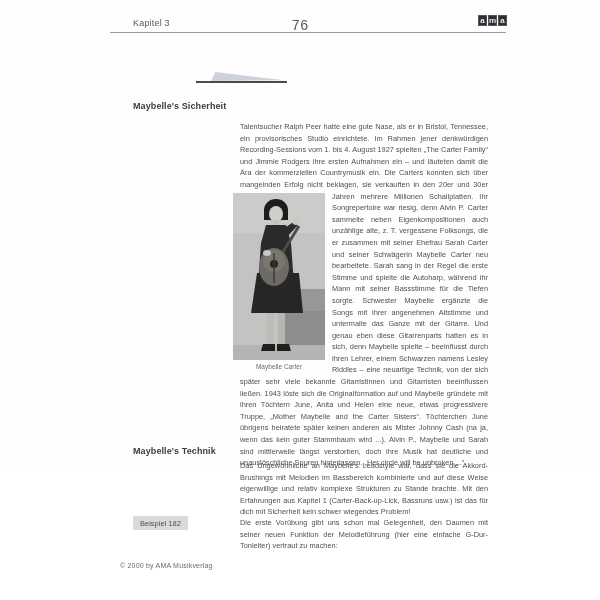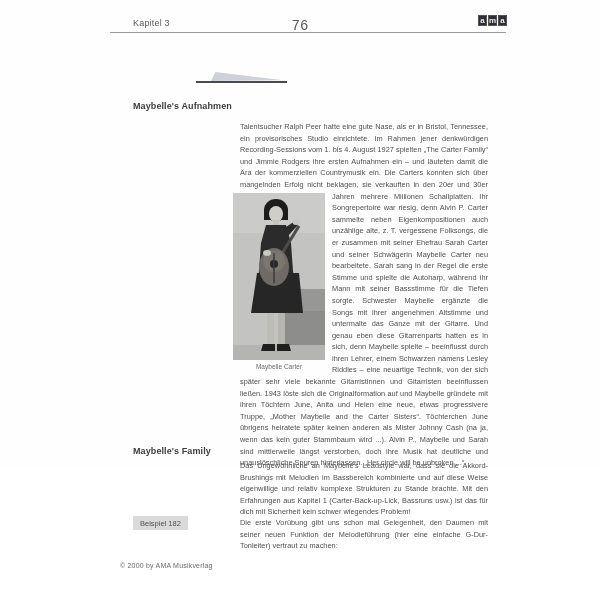--- a/index.html
+++ b/index.html
@@ -105,21 +105,21 @@
   <div class="hdr-logo">
     <span class="block">a</span>
     <span class="block">m</span>
     <span class="block">a</span>
   </div>
   <div class="hdr-rule"></div>
 
   <div class="title-wedge"></div>
   <div class="title-underline"></div>
 
-  <div class="side-heading sec1-heading">Maybelle's Aufnahmen</div>
+  <div class="side-heading sec1-heading">Maybelle's Sicherheit</div>
   <div class="body-col sec1-body">
     <span>Talentsucher Ralph Peer hatte eine gute Nase, als er in Bristol, Tennessee, ein provisorisches Studio einrichtete. Im Rahmen jener denkwürdigen Recording-Sessions vom 1. bis 4. August 1927 spielten „The Carter Family“ und Jimmie Rodgers ihre ersten Aufnahmen ein – und läuteten damit die Ära der kommerziellen Countrymusik ein. Die Carters konnten sich über mangelnden Erfolg nicht beklagen, sie verkauften in den 20er und 30er</span>
     <span class="photo-fig">
       <svg viewBox="0 0 92 167">
 
         <rect x="0" y="0" width="92" height="167" fill="#c3c3c1"></rect>
         <rect x="0" y="0" width="92" height="40" fill="#cbcbc9"></rect>
 
         <rect x="56" y="96" width="36" height="71" fill="#979795"></rect>
         <rect x="52" y="118" width="40" height="49" fill="#8d8d8b"></rect>
@@ -154,21 +154,21 @@
         <rect x="45" y="120" width="7" height="32" fill="#b6b5b0"></rect>
 
         <path d="M30,151 L42,151 L42,158 L28,158 Z" fill="#1f1f1f"></path>
         <path d="M44,151 L56,151 L58,158 L44,158 Z" fill="#1f1f1f"></path>
       </svg>
       <span class="photo-caption">Maybelle Carter</span>
     </span>
     <span>Jahren mehrere Millionen Schallplatten. Ihr Songrepertoire war riesig, denn Alvin P. Carter sammelte neben Eigenkompositionen auch unzählige alte, z. T. vergessene Folksongs, die er zusammen mit seiner Ehefrau Sarah Carter und seiner Schwägerin Maybelle Carter neu bearbeitete. Sarah sang in der Regel die erste Stimme und spielte die Autoharp, während ihr Mann mit seiner Bassstimme für die Tiefen sorgte. Schwester Maybelle ergänzte die Songs mit ihrer angenehmen Altstimme und untermalte das Ganze mit der Gitarre. Und genau eben diese Gitarrenparts hatten es in sich, denn Maybelle spielte – beeinflusst durch ihren Lehrer, einem Schwarzen namens Lesley Riddles – eine neuartige Technik, von der sich später sehr viele bekannte Gitarristinnen und Gitarristen beeinflussen ließen. 1943 löste sich die Originalformation auf und Maybelle gründete mit ihren Töchtern June, Anita und Helen eine neue, etwas progressivere Truppe, „Mother Maybelle and the Carter Sisters“. Töchterchen June übrigens heiratete später keinen anderen als Mister Johnny Cash (na ja, wenn das kein guter Stammbaum wird ...). Alvin P., Maybelle und Sarah sind mittlerweile längst verstorben, doch ihre Musik hat deutliche und unauslöschliche Spuren hinterlassen. „Her circle will be unbroken ...“.</span>
   </div>
 
-  <div class="side-heading sec2-heading">Maybelle's Family</div>
+  <div class="side-heading sec2-heading">Maybelle's Technik</div>
   <div class="body-col sec2-body">Das Ungewöhnliche an Maybelle's Leadstyle war, dass sie die Akkord-Brushings mit Melodien im Bassbereich kombinierte und auf diese Weise eigenwillige und relativ komplexe Strukturen zu Stande brachte. Mit den Erfahrungen aus Kapitel 1 (Carter-Back-up-Lick, Bassruns usw.) ist das für dich mit Sicherheit kein schwer wiegendes Problem!</div>
 
   <div class="beispiel-label">Beispiel 182</div>
   <div class="body-col bsp-body">Die erste Vorübung gibt uns schon mal Gelegenheit, den Daumen mit seiner neuen Funktion der Melodieführung (hier eine einfache G-Dur-Tonleiter) vertraut zu machen:</div>
 
   <div class="footer">© 2000 by AMA Musikverlag</div>
 
 </div>
 
 </body></html>

